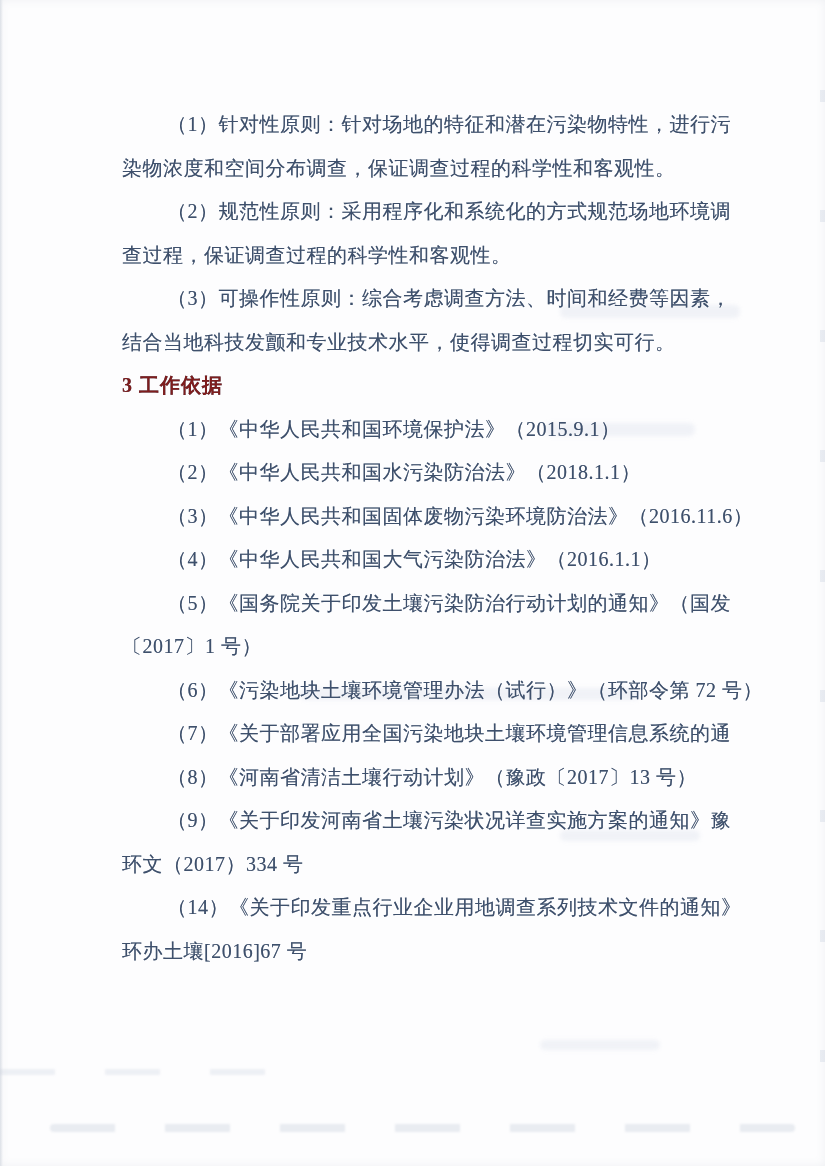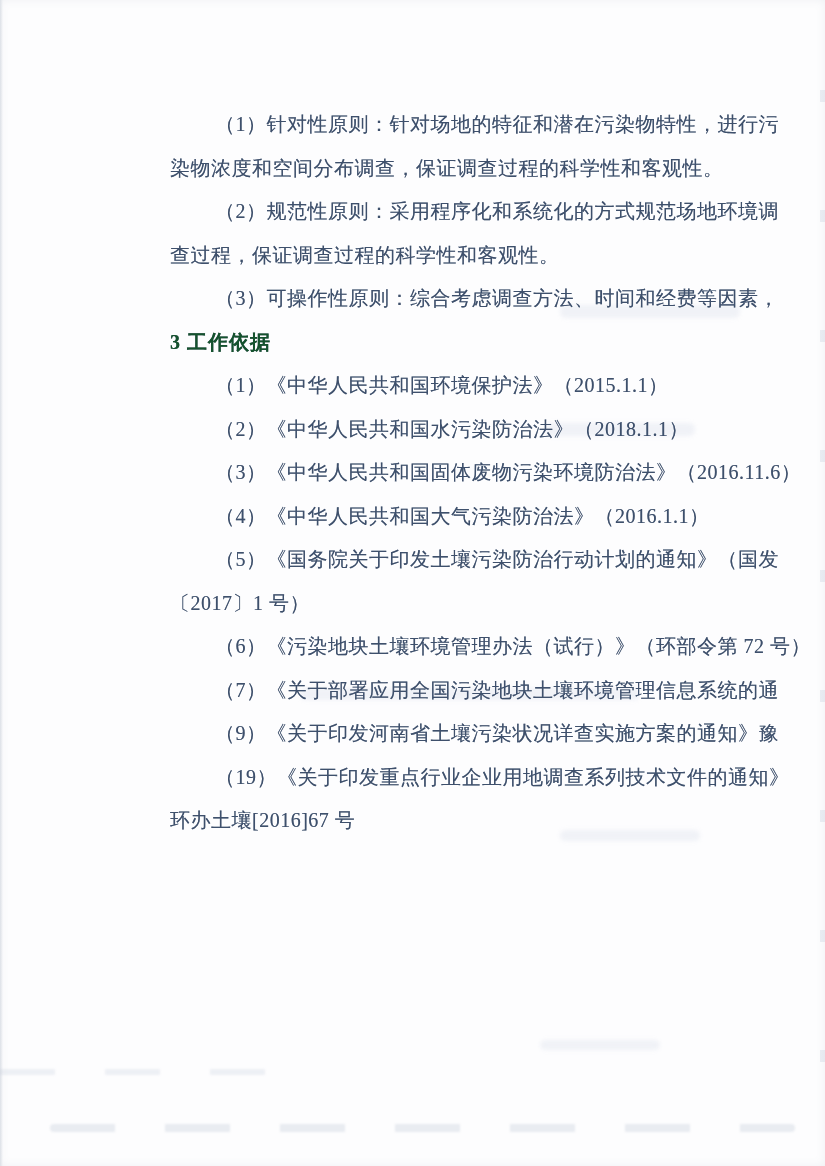--- a/index.html
+++ b/index.html
@@ -19,27 +19,26 @@
     left:122px;top:103px;width:590px;
   }
   .line{
     height:43.5px;
     line-height:43.5px;
     font-size:20px;
     letter-spacing:0.5px;
     color:#3e506c;
     white-space:nowrap;
     text-shadow:0 0 0.6px rgba(62,80,108,0.55);
-    margin-left:48px;
   }
   .indent{padding-left:45px;}
   .justify{text-align:justify;text-align-last:justify;}
   .heading{
     font-weight:700;
-    color:#14532d;
+    color:#7f1d1d;
     letter-spacing:1px;
     text-shadow:0 0 0.6px rgba(34,48,74,0.8);
   }
   
   .artifact{position:absolute;pointer-events:none;}
   .edge-left{left:0;top:0;width:3px;height:100%;
     background:linear-gradient(to right,#dde1e7,rgba(221,225,231,0));}
   .edge-right{right:0;top:90px;width:5px;height:990px;opacity:.5;
     background:repeating-linear-gradient(to bottom,
       rgba(185,197,214,.55) 0 12px, rgba(185,197,214,0) 12px 120px);}
@@ -72,27 +71,30 @@
   <div class="artifact ghost g5"></div>
   <div class="artifact streak-mid"></div>
   <div class="artifact streak-bottom"></div>
 
   <div class="content">
     <div class="line indent justify">（1）针对性原则：针对场地的特征和潜在污染物特性，进行污</div>
     <div class="line">染物浓度和空间分布调查，保证调查过程的科学性和客观性。</div>
     <div class="line indent justify">（2）规范性原则：采用程序化和系统化的方式规范场地环境调</div>
     <div class="line">查过程，保证调查过程的科学性和客观性。</div>
     <div class="line indent justify">（3）可操作性原则：综合考虑调查方法、时间和经费等因素，</div>
+    <div class="line">结合当地科技发颤和专业技术水平，使得调查过程切实可行。</div>
     <div class="line heading">3 工作依据</div>
-    <div class="line indent">（1）《中华人民共和国环境保护法》（2015.1.1）</div>
+    <div class="line indent">（1）《中华人民共和国环境保护法》（2015.9.1）</div>
     <div class="line indent">（2）《中华人民共和国水污染防治法》（2018.1.1）</div>
     <div class="line indent justify">（3）《中华人民共和国固体废物污染环境防治法》（2016.11.6）</div>
     <div class="line indent">（4）《中华人民共和国大气污染防治法》（2016.1.1）</div>
     <div class="line indent justify">（5）《国务院关于印发土壤污染防治行动计划的通知》（国发</div>
     <div class="line">〔2017〕1 号）</div>
     <div class="line indent justify">（6）《污染地块土壤环境管理办法（试行）》（环部令第 72 号）</div>
     <div class="line indent justify">（7）《关于部署应用全国污染地块土壤环境管理信息系统的通</div>
+    <div class="line indent">（8）《河南省清洁土壤行动计划》（豫政〔2017〕13 号）</div>
     <div class="line indent justify">（9）《关于印发河南省土壤污染状况详查实施方案的通知》豫</div>
-    <div class="line indent justify">（19）《关于印发重点行业企业用地调查系列技术文件的通知》</div>
+    <div class="line">环文（2017）334 号</div>
+    <div class="line indent justify">（14）《关于印发重点行业企业用地调查系列技术文件的通知》</div>
     <div class="line">环办土壤[2016]67 号</div>
   </div>
 
 </div>
 
 </body></html>

